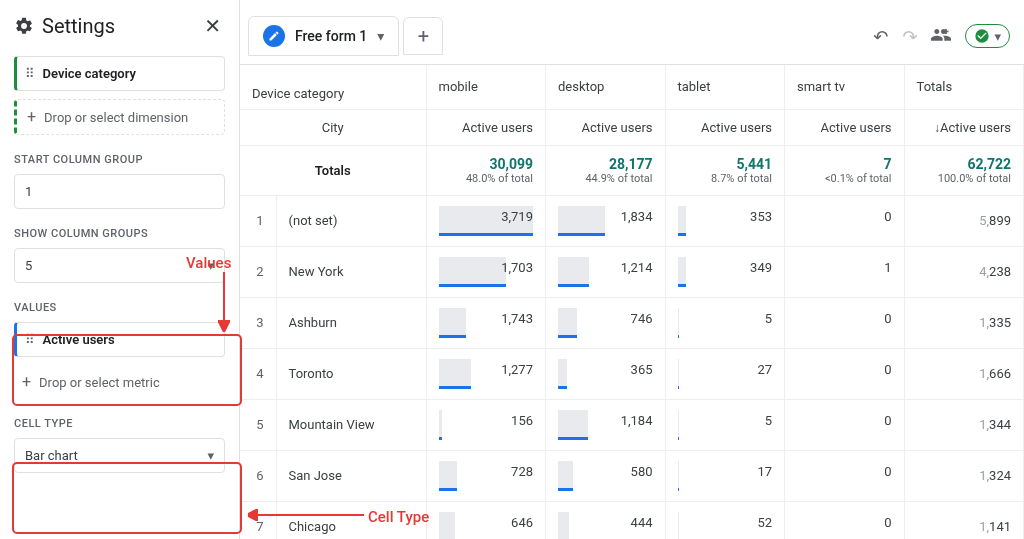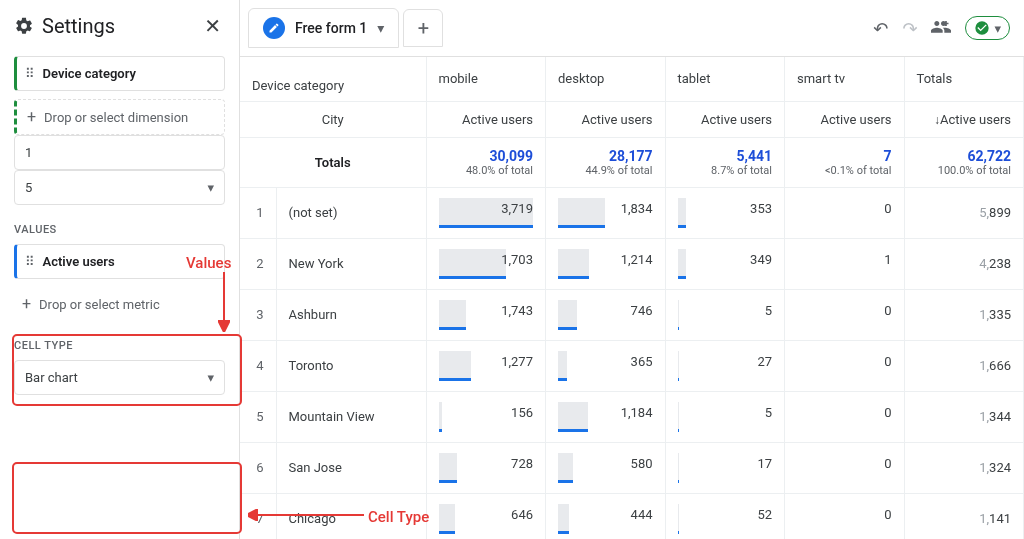--- a/index.html
+++ b/index.html
@@ -21,42 +21,42 @@
   .drop-dash-plain{border-left:3px dashed #1a73e8;margin-left:0;}
   .plus{font-size:16px;color:#5f6368;line-height:1;}
   .sec-label{font-size:11px; letter-spacing:0.5px; color:#5f6368; text-transform:uppercase; margin:18px 0 8px 0; font-weight:500;}
   .input-box, .select-box{border:1px solid #e0e0e0; border-radius:4px; padding:9px 10px; font-size:13px; color:#3c4043; display:flex; align-items:center; justify-content:space-between; background:#fff;}
   .caret{color:#5f6368;}
   .annot-box{border:2px solid #e53935; border-radius:5px; position:absolute; pointer-events:none;}
   .annot-text{position:absolute; color:#e53935; font-size:15px; font-weight:500; pointer-events:none;}
   .annot-arrow{position:absolute; stroke:#e53935; fill:none; pointer-events:none;}
   
   .main{flex:1; display:flex; flex-direction:column; overflow:hidden;}
-  .topbar{display:flex; align-items:center; justify-content:space-between; padding:8px 14px 8px 8px; }
+  .topbar{display:flex; align-items:center; justify-content:space-between; padding:16px 14px 8px 8px; }
   .tabs{display:flex; align-items:center; gap:4px;}
   .tab{display:flex; align-items:center; gap:10px; border:1px solid #e0e0e0; border-radius:6px 6px 0 0; padding:8px 14px; font-size:14px; position:relative;}
   .tab .pencil{width:22px;height:22px;border-radius:50%;background:#1a73e8;display:flex;align-items:center;justify-content:center;color:#fff;font-size:13px;}
   .tab-add{border:1px solid #e0e0e0; border-radius:6px 6px 0 0; width:40px; height:38px; display:flex; align-items:center; justify-content:center; color:#5f6368; font-size:20px;}
   .topicons{display:flex; gap:14px; align-items:center; color:#5f6368;}
   .topicons .ico{font-size:18px; cursor:pointer;}
   .check-pill{border:1px solid #1e8e3e; color:#1e8e3e; border-radius:16px; padding:3px 8px; display:flex; align-items:center; gap:4px;}
   
   .twrap{overflow:auto; flex:1; border-top:1px solid #e0e0e0;}
   table{border-collapse:collapse; width:100%; table-layout:fixed;}
   th,td{border-bottom:1px solid #eceff1; border-right:1px solid #eceff1; padding:6px 12px; font-size:13px; vertical-align:middle;}
   thead th{font-weight:400; color:#3c4043; background:#fff;}
   .hrow1 th{height:44px;}
   .hrow2 th{height:36px; text-align:right; color:#3c4043;}
   .hrow1 .lead{vertical-align:bottom; padding-bottom:8px;}
   .lead-col{text-align:left; width:180px;}
   .idx-col{width:36px; text-align:right; color:#5f6368;}
   .col-dev{text-align:left;}
   .num{ text-align:right;}
   .totrow td, .totrow th{font-weight:400;}
-  .totrow .big{font-weight:700; color:#1d4ed8; font-size:14px;}
+  .totrow .big{font-weight:700; color:#0f766e; font-size:14px;}
   .totrow .sub{font-size:11px; color:#5f6368;}
   .totrow td{padding-top:10px;padding-bottom:10px;}
   .cell{position:relative; height:38px;}
   .barbg{position:absolute; left:0; top:4px; bottom:4px; background:#e8eaed; z-index:0;}
   .uline{position:absolute; left:0; bottom:4px; height:3px; background:#1a73e8; z-index:2;}
   .cnum{position:relative; z-index:3; text-align:right; display:block; line-height:30px;}
   .totnum{color:#3c4043;}
   .totnum .de{color:#9aa0a6;}
   .arrow-down{font-size:12px;}
 </style>
@@ -79,24 +79,26 @@
     <div class="chip chip-accent">
       <span class="grip">⠿</span>
       <span style="font-weight:600;color:#202124;">Device category</span>
     </div>
     <div style="height:8px"></div>
     <div class="drop drop-dash-blue">
       <span class="plus">+</span>
       <span>Drop or select dimension</span>
     </div>
 
+    <div class="sec-label">START COLUMN GROUP</div>
     <div class="input-box">
         <span>1</span>
       </div>
 
+    <div class="sec-label">SHOW COLUMN GROUPS</div>
     <div class="select-box">
       <span>5</span>
       <span class="caret">▾</span>
     </div>
 
     <div class="sec-label">VALUES</div>
     <div class="chip chip-blue">
       <span class="grip">⠿</span>
       <span style="font-weight:600;color:#202124;">Active users</span>
     </div>

